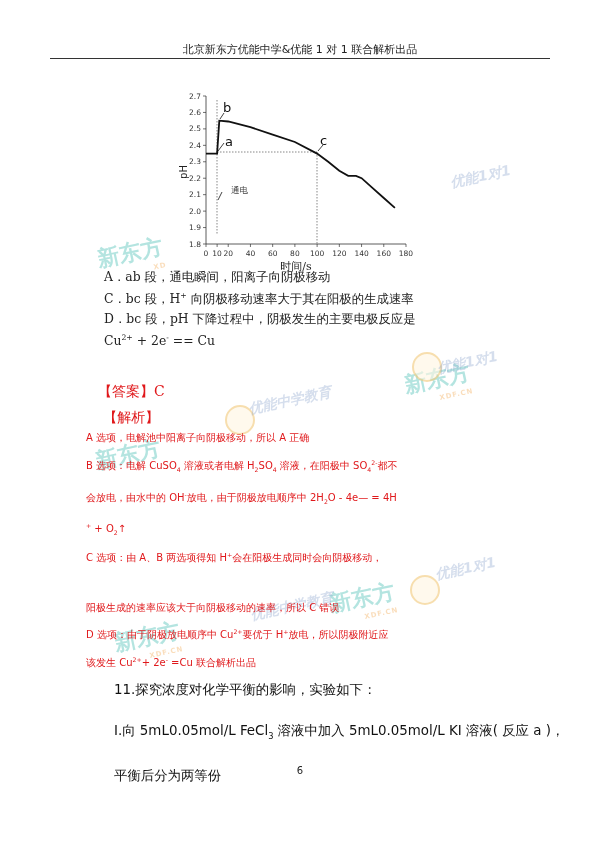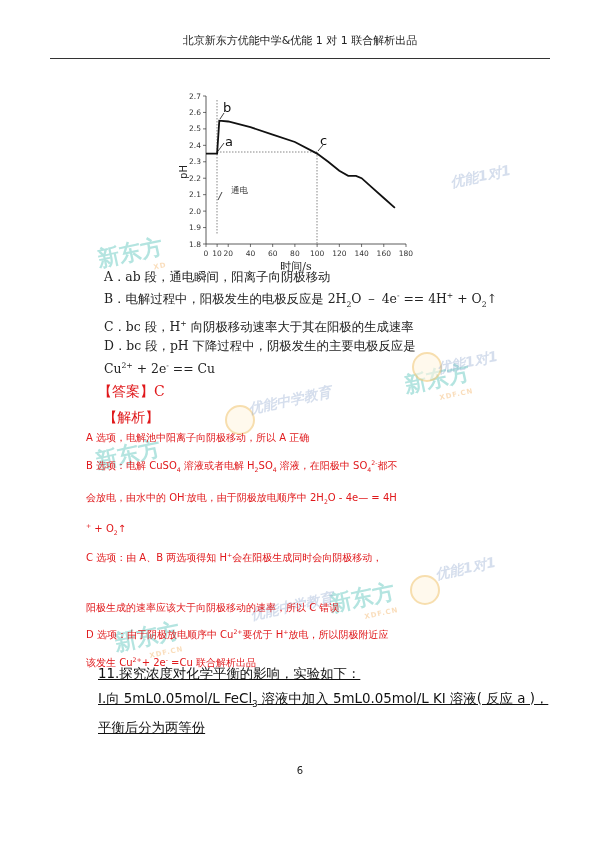--- a/index.html
+++ b/index.html
@@ -1,32 +1,32 @@
 <!DOCTYPE html>
 <html><head>
 <meta charset="utf-8">
 <style>
   html, body { margin:0; padding:0; background:#ffffff; }
   body { width:600px; height:848px; position:relative; overflow:hidden;
          font-family: "DejaVu Serif", "Liberation Serif", serif; color:#1a1a1a; }
-  .header { position:absolute; top:33px; left:0; width:600px; text-align:center;
+  .header { position:absolute; top:42px; left:0; width:600px; text-align:center;
             font-family:"DejaVu Sans", sans-serif; font-size:11px; color:#222; }
   .header-rule { position:absolute; top:58px; left:50px; width:500px; height:0;
                  border-top:1.3px solid #333; }
   .chart { position:absolute; left:160px; top:80px; width:260px; height:200px; }
   .opts { position:absolute; left:104px; top:267px; width:420px;
           font-family:"DejaVu Serif", serif; font-size:12.4px; line-height:19.2px; color:#222; }
   .opts div { white-space:nowrap; }
   .red { color:#e0181b; font-family:"DejaVu Sans", sans-serif; }
   .ans { position:absolute; left:98px; top:378px; font-size:14px; line-height:26px;text-align:center; }
   .ana { position:absolute; left:86px; top:426px; width:420px; font-size:10px; line-height:24.6px; }
   .ana p { margin:0; }
   .q11 { position:absolute; left:98px; top:662px; width:430px; font-family:"DejaVu Sans", sans-serif;
          font-size:13.4px; line-height:24.6px; color:#111; }
-  .q11 p { margin:0; white-space:nowrap;text-decoration:underline; }
+  .q11 p { margin:16px; white-space:nowrap; }
   .pagenum { position:absolute; top:765px; left:0; width:600px; text-align:center;
              font-family:"DejaVu Sans", sans-serif; font-size:10px; color:#222; }
   .wm { position:absolute; font-family:"DejaVu Sans", sans-serif; font-weight:bold; transform:rotate(-12deg);
         opacity:0.35; pointer-events:none; }
   .wm.teal { color:#2bb5a8; font-size:22px; }
   .wm.blue { color:#8aa3cc; font-size:14px; font-style:italic; }
   .wm-sub { display:block; font-size:7px; letter-spacing:1px; color:#f0a040; text-align:right; }
   .wm-seal { position:absolute; width:26px; height:26px; border-radius:50%;
              border:2px solid #f2c97a; background:#fff6e2; opacity:0.6; }
   sub, sup { font-size:0.62em; }
@@ -119,21 +119,20 @@
 <div class="wm blue" style="left:248px;top:392px;">优能中学教育</div>
 <div class="wm teal" style="left:95px;top:440px;"><span>新东方</span></div>
 <div class="wm-seal" style="left:410px;top:575px;"></div>
 <div class="wm blue" style="left:435px;top:560px;">优能1对1</div>
 <div class="wm teal" style="left:330px;top:583px;"><span>新东方</span><span class="wm-sub">XDF.CN</span></div>
 <div class="wm blue" style="left:250px;top:598px;">优能中学教育</div>
 <div class="wm teal" style="left:115px;top:622px;"><span>新东方</span><span class="wm-sub">XDF.CN</span></div>
 
 <div class="opts">
   <div>A．ab 段，通电瞬间，阳离子向阴极移动</div>
-  <div><span>B．电解过程中，阳极发生的电极反应是 2H</span><sub>2</sub><span>O － 4e</span><sup>-</sup><span> == 4H</span><sup>+</sup><span> + O</span><sub>2</sub><span>↑</span></div>
   <div><span>C．bc 段，H</span><sup>+</sup><span> 向阴极移动速率大于其在阳极的生成速率</span></div>
   <div>D．bc 段，pH 下降过程中，阴极发生的主要电极反应是</div>
   <div><span>Cu</span><sup>2+</sup><span> + 2e</span><sup>-</sup><span> == Cu</span></div>
 </div>
 
 <div class="ans red">
   <div><span>【答案】</span><span style="font-family:'DejaVu Serif',serif;">C</span></div>
   <div>【解析】</div>
 </div>
 

